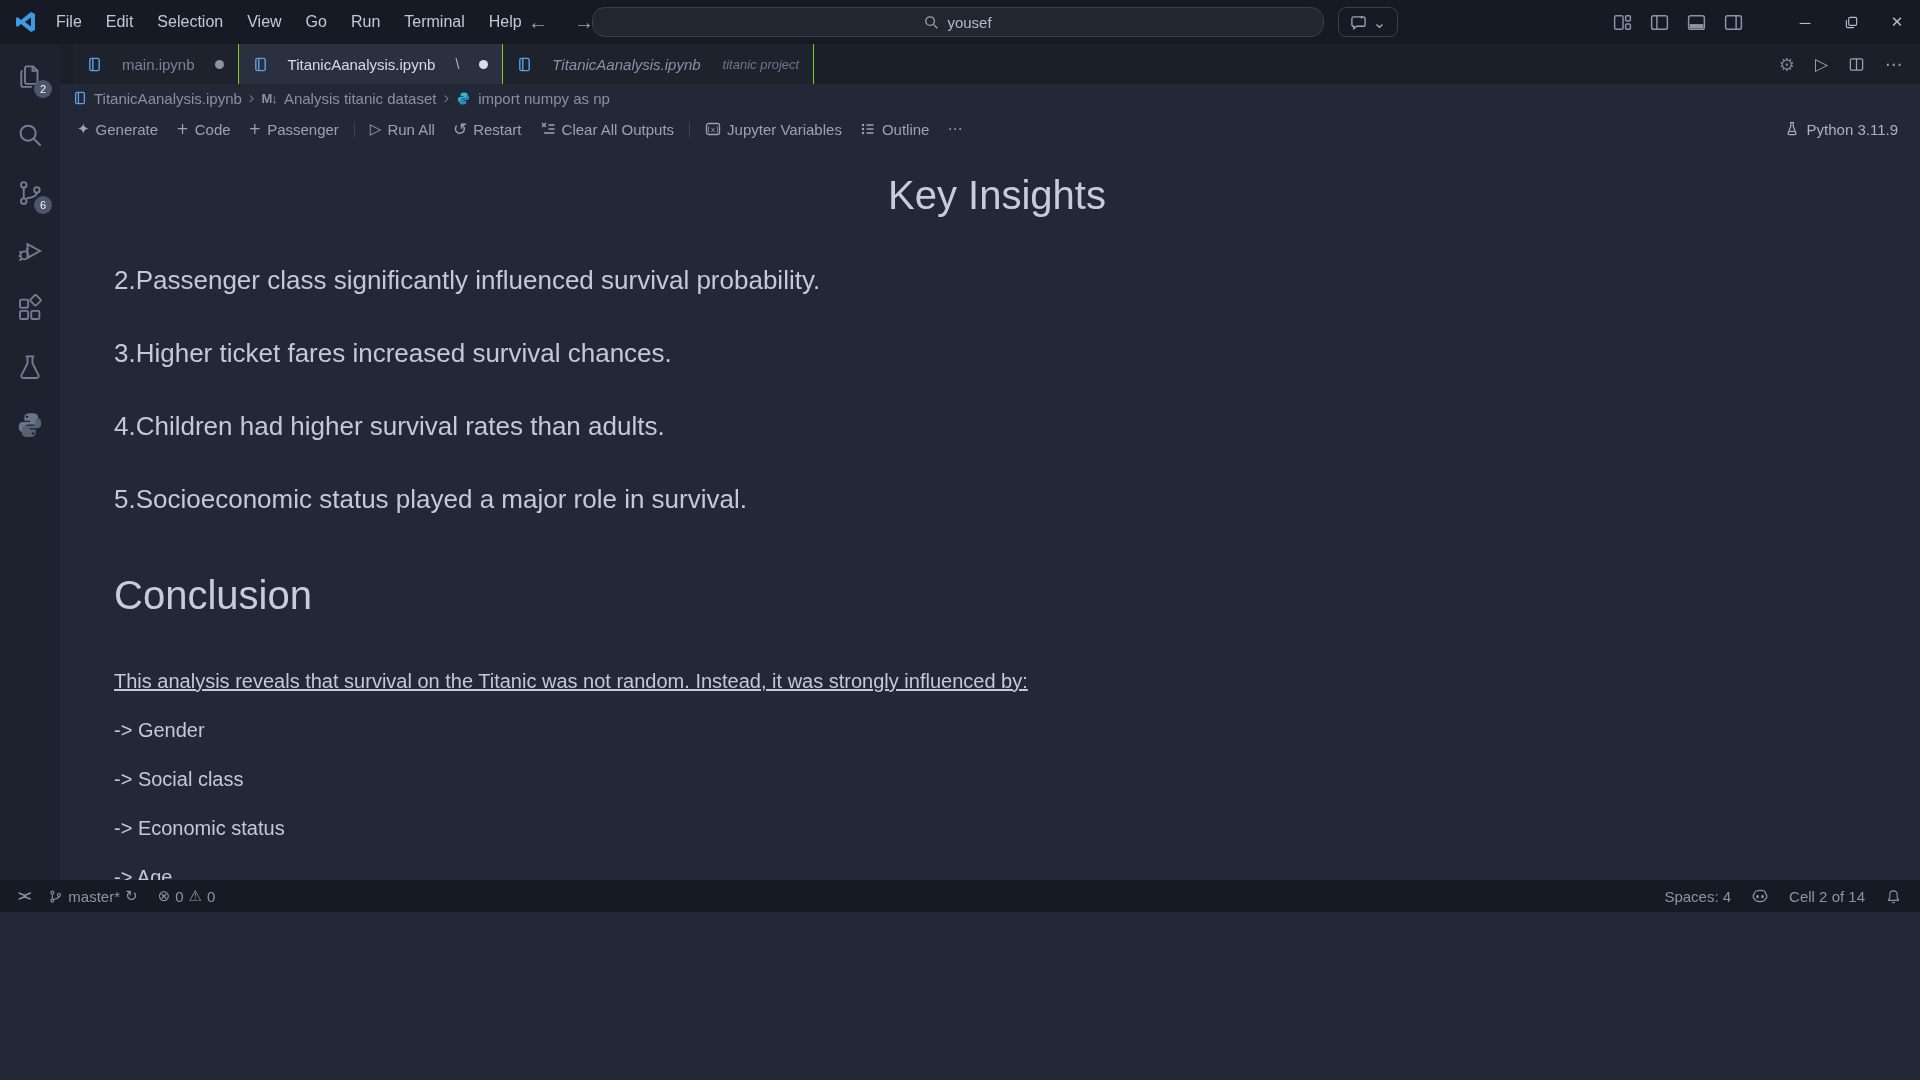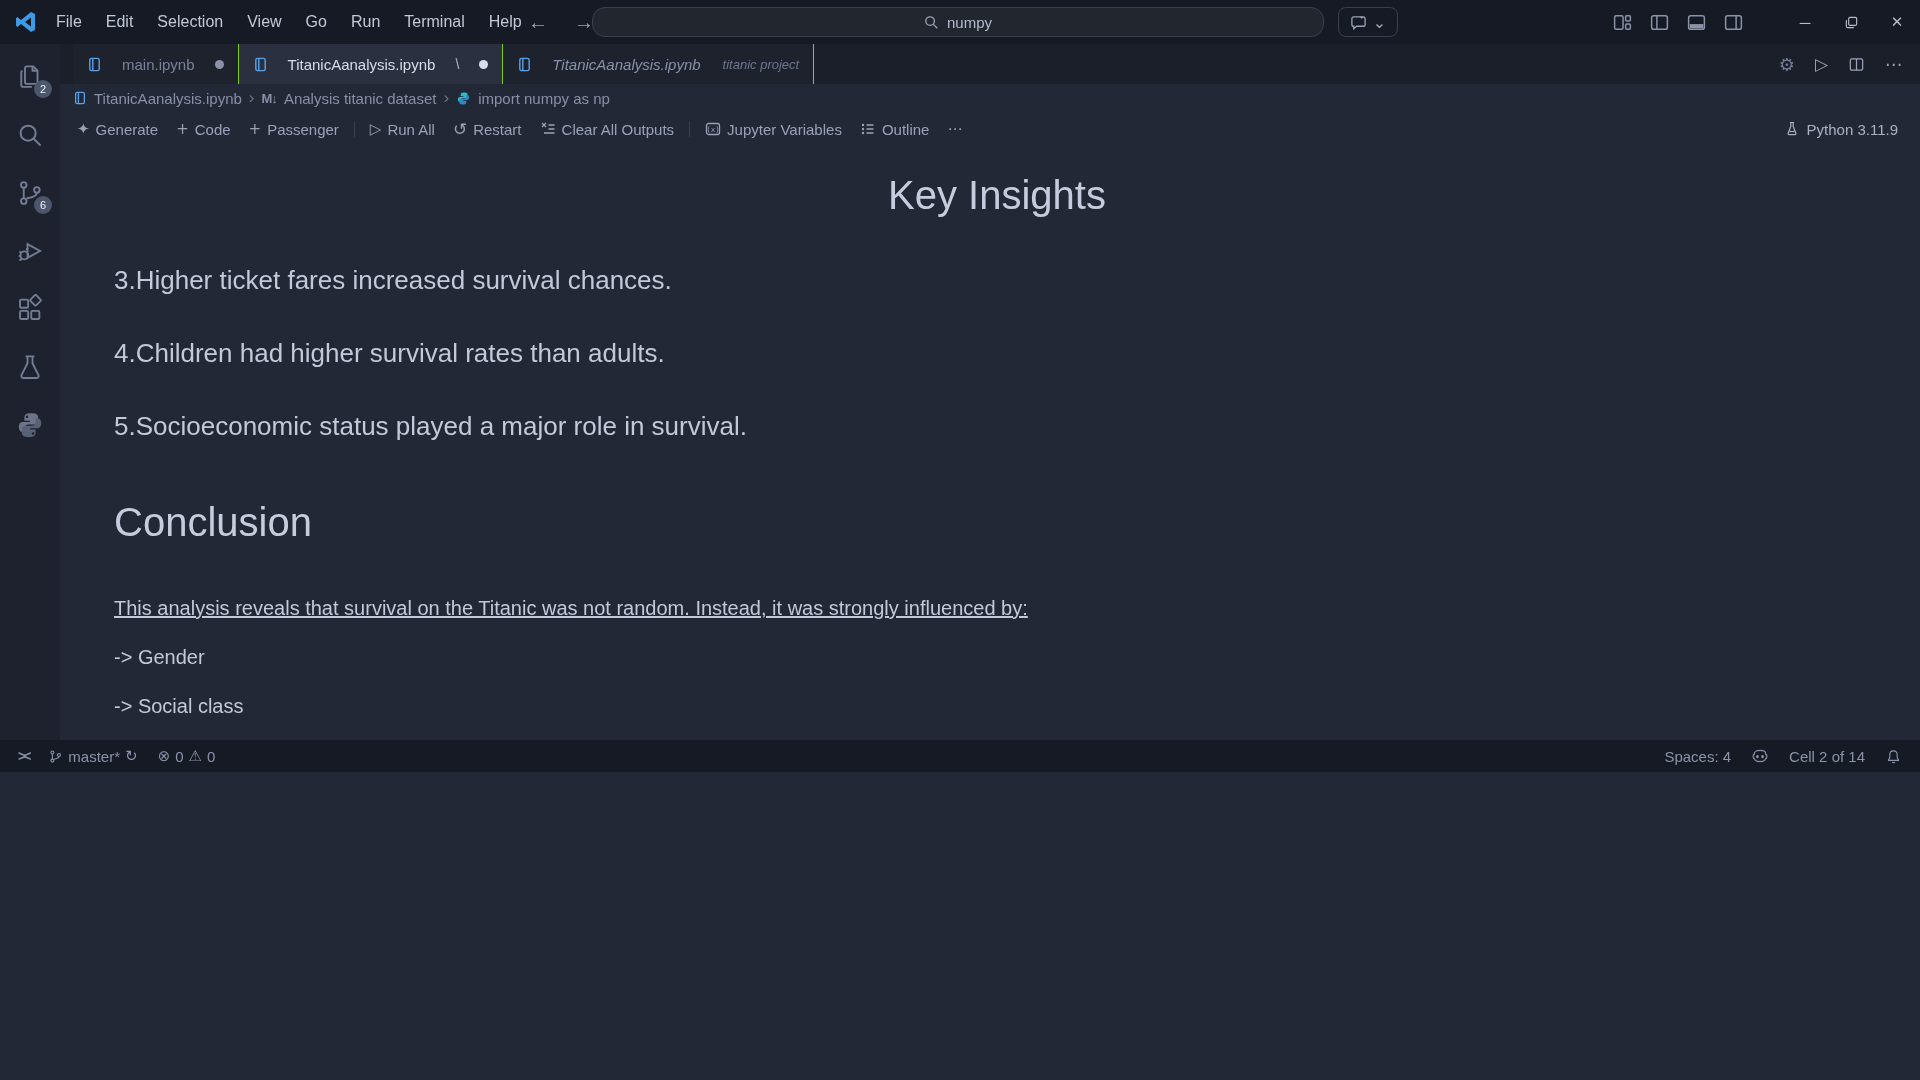--- a/index.html
+++ b/index.html
@@ -1,18 +1,18 @@
 <!DOCTYPE html>
 <html><head>
 <meta charset="utf-8">
 <style>
   * { margin:0; padding:0; box-sizing:border-box; }
   html,body { width:1920px; height:1080px; overflow:hidden; background:#232836;
     font-family:"Liberation Sans","DejaVu Sans",sans-serif; }
-  .stage { position:relative; width:1920px; height:772px; background:#4c1d95; overflow:hidden; }
+  .stage { position:relative; width:1920px; height:912px; background:#4c1d95; overflow:hidden; }
 
   
   .titlebar { position:absolute; top:0; left:0; width:1920px; height:44px; background:#161a25;
     display:flex; align-items:center; z-index:20; }
   .vscode-logo { position:absolute; left:14px; top:10px; }
   .menus { position:absolute; left:44px; top:0; height:44px; display:flex; align-items:center; }
   .menu-item { padding:0 12px; font-size:16px; color:#c2c8d8; height:30px; line-height:30px;
     border-radius:6px; cursor:default; }
   .nav-arrows { position:absolute; left:520px; top:0; height:44px; display:flex; align-items:center; gap:10px; }
   .nav-arrow { font-size:20px; color:#9aa2b6; padding:2px 8px; }
@@ -120,21 +120,21 @@
       <span class="nav-arrow">←</span>
       <span class="nav-arrow">→</span>
     </div>
     <div class="command-center">
       <span>
         <svg width="15" height="15" viewBox="0 0 16 16">
             <circle cx="6.5" cy="6.5" r="4.6" fill="none" stroke="#9aa2b6" stroke-width="1.4"></circle>
             <line x1="10" y1="10" x2="14.2" y2="14.2" stroke="#9aa2b6" stroke-width="1.4"></line>
           </svg>
       </span>
-      <span>numpy</span>
+      <span>yousef</span>
     </div>
     <div class="copilot-pill">
       <span>
         <svg width="17" height="17" viewBox="0 0 18 18">
             <path d="M4 3 h10 a2 2 0 0 1 2 2 v6 a2 2 0 0 1 -2 2 h-7 l-3 2.6 v-2.6 a2 2 0 0 1 -2 -2 v-6 a2 2 0 0 1 2 -2 z" fill="none" stroke="#9aa2b6" stroke-width="1.4"></path>
             <path d="M12.5 1.5 l0.6 1.6 1.6 0.6 -1.6 0.6 -0.6 1.6 -0.6 -1.6 -1.6 -0.6 1.6 -0.6 z" fill="#9aa2b6"></path>
           </svg>
       </span>
       <span>⌄</span>
     </div>
@@ -390,20 +390,21 @@
               <path d="M6 1.5 h4 M6.8 1.5 v4 l-2.6 6.5 a1.2 1.2 0 0 0 1.1 1.7 h5.4 a1.2 1.2 0 0 0 1.1 -1.7 L9.2 5.5 v-4"></path>
               <path d="M5.5 10.5 h5"></path>
             </svg>
         </span>
         <span>Python 3.11.9</span>
       </span>
     </div>
 
     <div class="nbcontent">
       <div class="h-md h1-insights">Key Insights</div>
+      <p class="insight">2.Passenger class significantly influenced survival probability.</p>
       <p class="insight">3.Higher ticket fares increased survival chances.</p>
       <p class="insight">4.Children had higher survival rates than adults.</p>
       <p class="insight">5.Socioeconomic status played a major role in survival.</p>
       <div class="h-md h2-conclusion">Conclusion</div>
       <p class="para first">This analysis reveals that survival on the Titanic was not random. Instead, it was strongly influenced by:</p>
       <p class="para">-&gt; Gender</p>
       <p class="para">-&gt; Social class</p>
       <p class="para">-&gt; Economic status</p>
       <p class="para">-&gt; Age</p>
       <p class="para">The Titanic dataset demonstrates how data analysis can uncover meaningful historical and social insights from structured data.</p>

